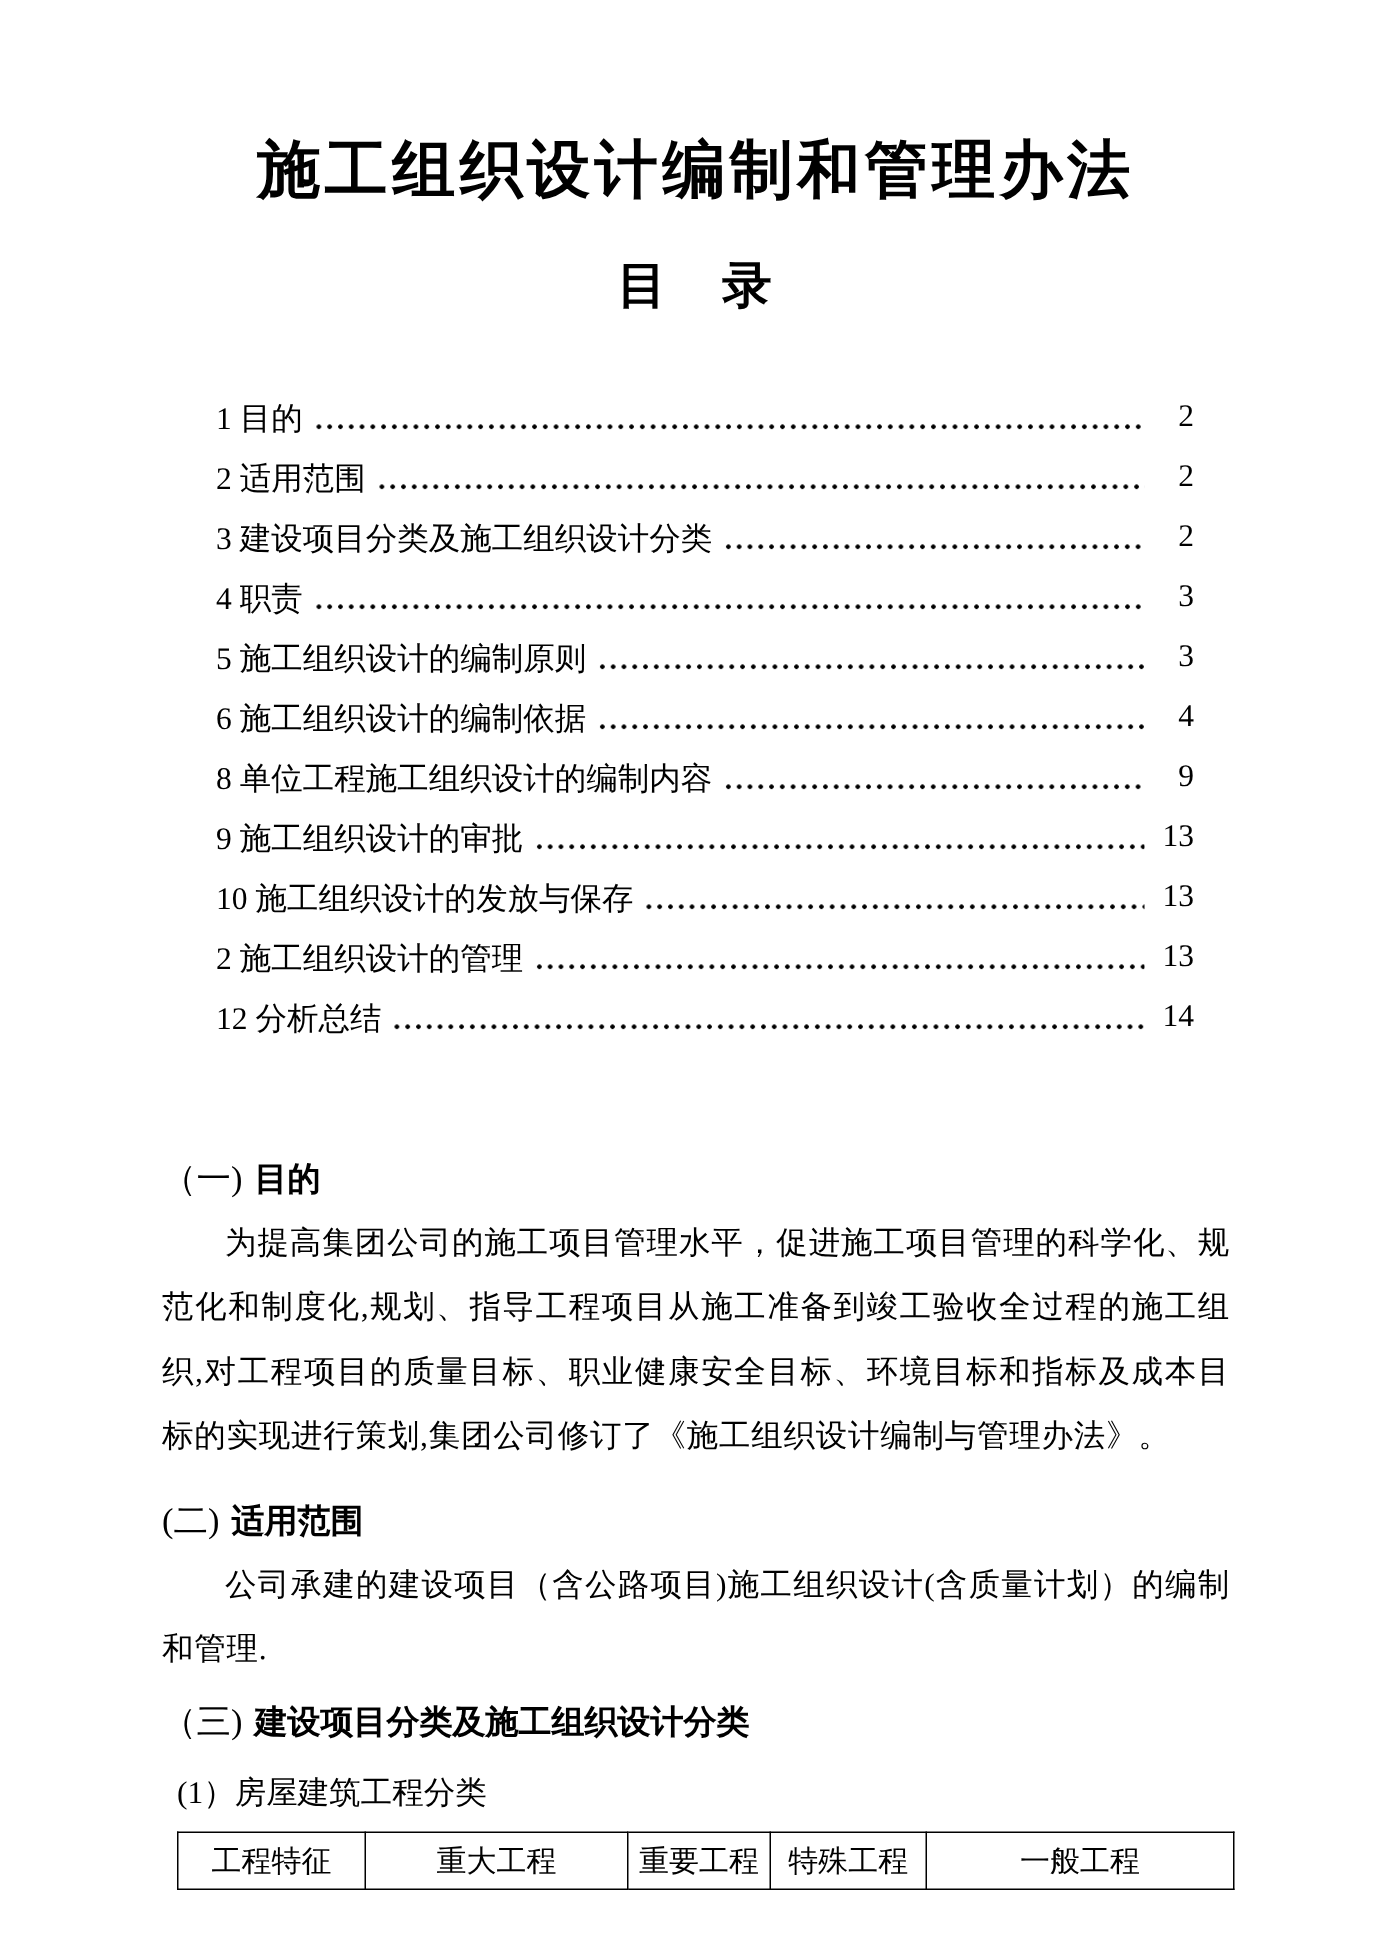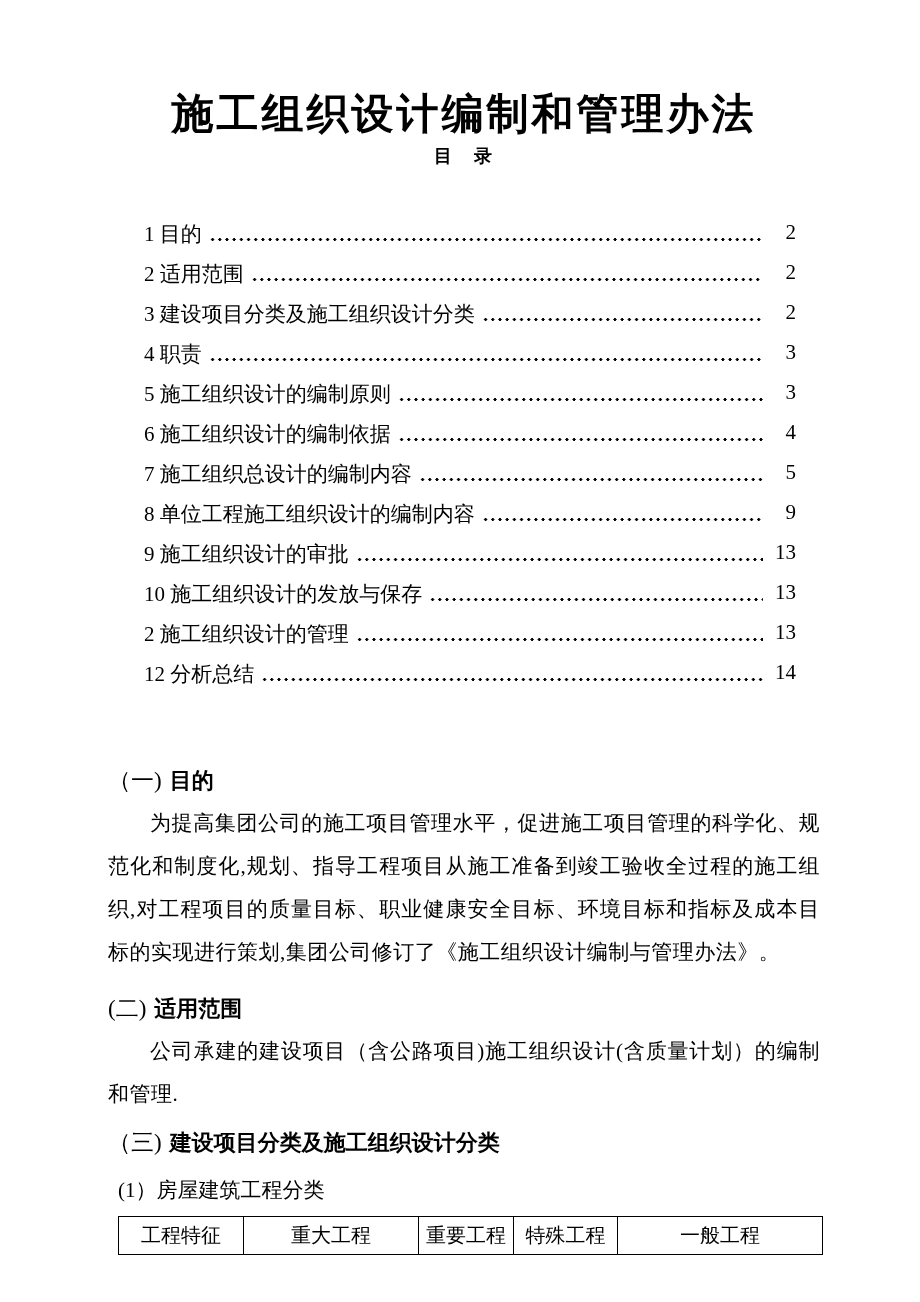--- a/index.html
+++ b/index.html
@@ -18,23 +18,23 @@
   }
   .doc-title {
     text-align: center;
     font-size: 42px;
     font-weight: bold;
     letter-spacing: 3px;
     line-height: 52px;
   }
   .toc-heading {
     text-align: center;
-    font-size: 18px;
+    font-size: 33px;
     font-weight: bold;
-    margin-top: 4px;
+    margin-top: 28px;
     letter-spacing: 2px;
   }
   .toc {
     margin: 52px 24px 0 36px;
   }
   .toc-row {
     display: flex;
     align-items: flex-start;
     height: 40px;
     font-size: 21px;
@@ -132,25 +132,20 @@
     </div>
     <div class="toc-row">
       <span class="toc-label">5 施工组织设计的编制原则</span>
       <span class="toc-dots"></span>
       <span class="toc-page">3</span>
     </div>
     <div class="toc-row">
       <span class="toc-label">6 施工组织设计的编制依据</span>
       <span class="toc-dots"></span>
       <span class="toc-page">4</span>
-    </div>
-    <div class="toc-row">
-      <span class="toc-label">7 施工组织总设计的编制内容</span>
-      <span class="toc-dots"></span>
-      <span class="toc-page">5</span>
     </div>
     <div class="toc-row">
       <span class="toc-label">8 单位工程施工组织设计的编制内容</span>
       <span class="toc-dots"></span>
       <span class="toc-page">9</span>
     </div>
     <div class="toc-row">
       <span class="toc-label">9 施工组织设计的审批</span>
       <span class="toc-dots"></span>
       <span class="toc-page">13</span>

